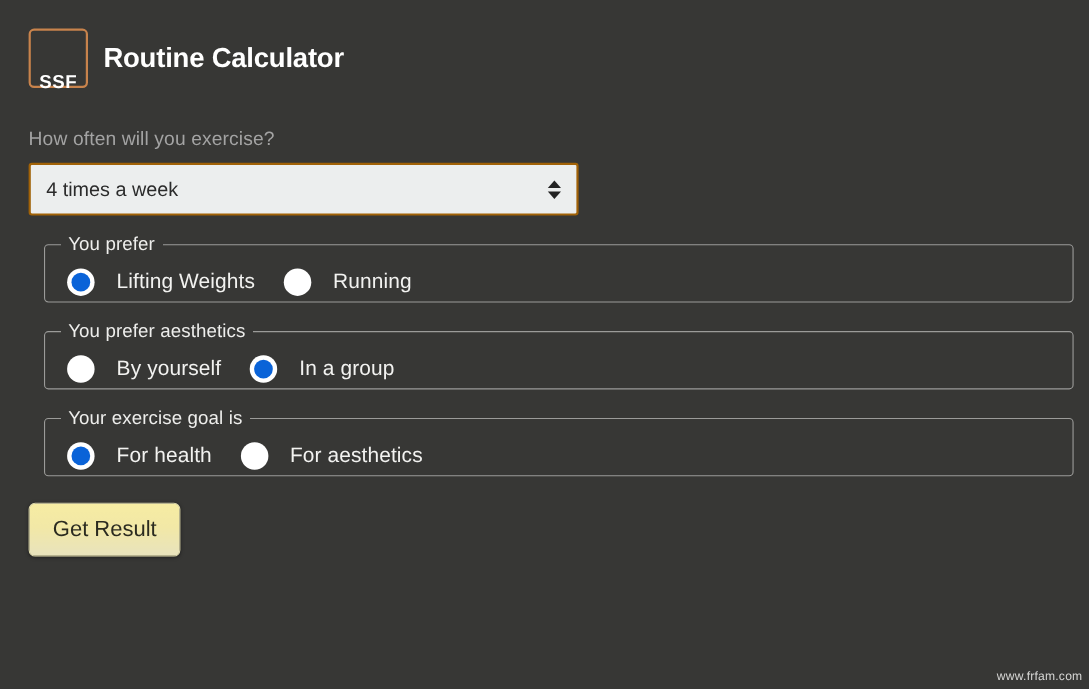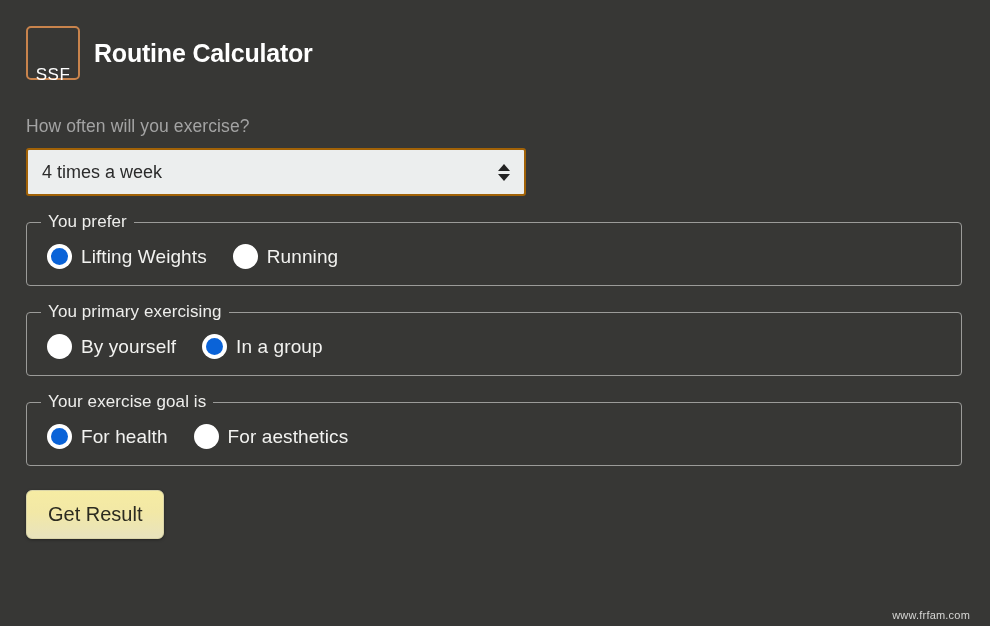--- a/index.html
+++ b/index.html
@@ -30,21 +30,21 @@
     border: 2px solid #c8834c;
     border-radius: 5px;
     display: flex;
     align-items: center;
     justify-content: center;
     background: #373735;
     flex: 0 0 auto;
   }
   .logo-text {
     font-size: 17px;
-    font-weight: normal;
+    font-weight: bold;
     letter-spacing: 0.5px;
     color: #ffffff;
     font-family: "Liberation Sans", sans-serif;
     margin-top: 43px;
   }
   .app-title {
     font-size: 25px;
     font-weight: bold;
     color: #ffffff;
     letter-spacing: -0.2px;
@@ -98,43 +98,43 @@
   }
   .tri-down {
     width: 0; height: 0;
     border-left: 6px solid transparent;
     border-right: 6px solid transparent;
     border-top: 7px solid #232323;
   }
 
   
   .fs {
-    margin: 16px 0 0 26px;
+    margin: 16px 0 0 40px;
     width: 936px;
     border: 1px solid #9b9b99;
     border-radius: 4px;
-    padding: 6px 0 16px 0;
+    padding: 6px 0 5px 0;
   }
   .fs-legend {
     font-size: 17px;
     color: #eeeeec;
     margin-left: 14px;
     padding: 0 7px;
     letter-spacing: 0.1px;
   }
   .fs-body {
     display: flex;
     align-items: center;
     padding: 6px 0 0 20px;
     gap: 26px;
   }
   .opt {
     display: flex;
     align-items: center;
-    gap: 9px;
+    gap: 20px;
     cursor: pointer;
   }
   .radio {
     width: 25px;
     height: 25px;
     border-radius: 50%;
     background: #ffffff;
     flex: 0 0 auto;
     position: relative;
   }
@@ -168,21 +168,21 @@
     font-size: 20px;
     font-family: "Liberation Sans", sans-serif;
     cursor: pointer;
     box-shadow: 0 1px 3px rgba(0,0,0,0.35);
     line-height: 1.15;
   }
 
   
   .watermark {
     position: absolute;
-    right: 20px;
+    right: 6px;
     bottom: 5px;
     font-size: 11px;
     color: #d6d6d4;
     font-family: "Liberation Sans", sans-serif;
     letter-spacing: 0.2px;
   }
 </style>
 </head>
 <body>
 
@@ -213,21 +213,21 @@
       <span class="opt-label">Lifting Weights</span>
     </label>
     <label class="opt">
       <span class="radio"></span>
       <span class="opt-label">Running</span>
     </label>
   </div>
 </fieldset>
 
 <fieldset class="fs">
-  <legend class="fs-legend">You primary exercising</legend>
+  <legend class="fs-legend">You prefer aesthetics</legend>
   <div class="fs-body">
     <label class="opt">
       <span class="radio"></span>
       <span class="opt-label">By yourself</span>
     </label>
     <label class="opt">
       <span class="radio checked"></span>
       <span class="opt-label">In a group</span>
     </label>
   </div>

